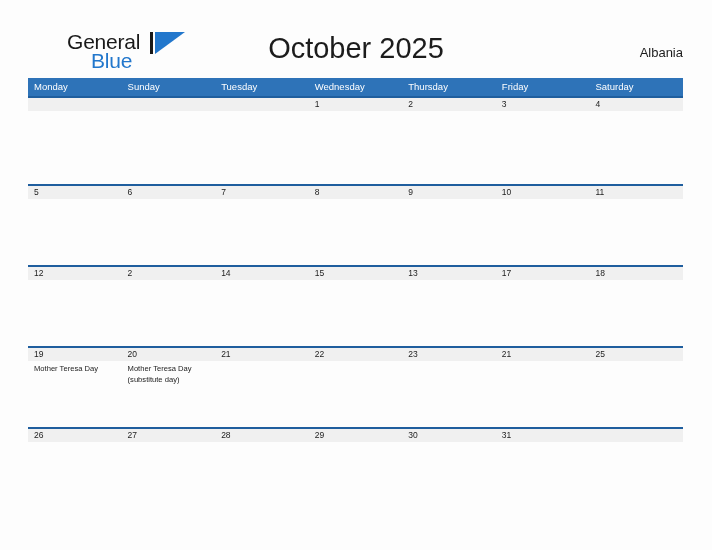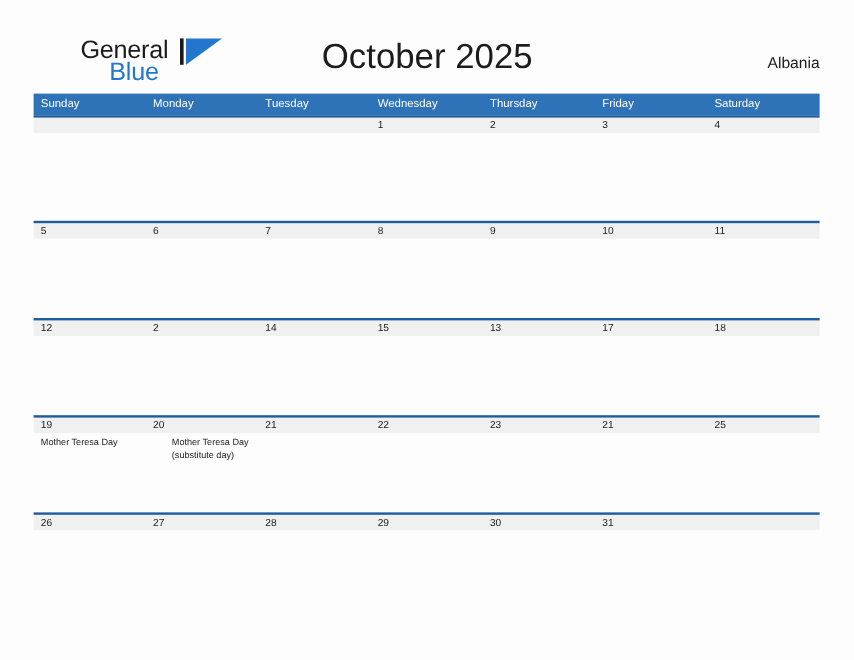--- a/index.html
+++ b/index.html
@@ -121,21 +121,21 @@
   }
   .daynum {
     font-size: 8.5px;
     line-height: 13px;
     color: #1c1c1c;
     padding-left: 6px;
   }
 
   .week-events {
     display: grid;
-    grid-template-columns: repeat(6, 1fr);
+    grid-template-columns: repeat(7, 1fr);
     height: 66px;
     background: #fdfdfd;
   }
   .week-row-first .week-events { height: 73px; }
   .week-row-last  .week-events { height: 66px; }
 
   .events {
     padding-left: 6px;
     padding-top: 3px;
   }
@@ -160,22 +160,22 @@
       <span class="logo-blue">Blue</span>
     </div>
 
     <div class="cal-title">October 2025</div>
 
     <div class="country">Albania</div>
   </div>
 
   <div class="calendar">
     <div class="weekdays">
+        <div class="weekday">Monday</div>
         <div class="weekday">Sunday</div>
-        <div class="weekday">Monday</div>
         <div class="weekday">Tuesday</div>
         <div class="weekday">Wednesday</div>
         <div class="weekday">Thursday</div>
         <div class="weekday">Friday</div>
         <div class="weekday">Saturday</div>
       </div>
     <div>
         <div class="week week-row-first">
           <div class="week-dates">
             <div class="daynum"></div>

